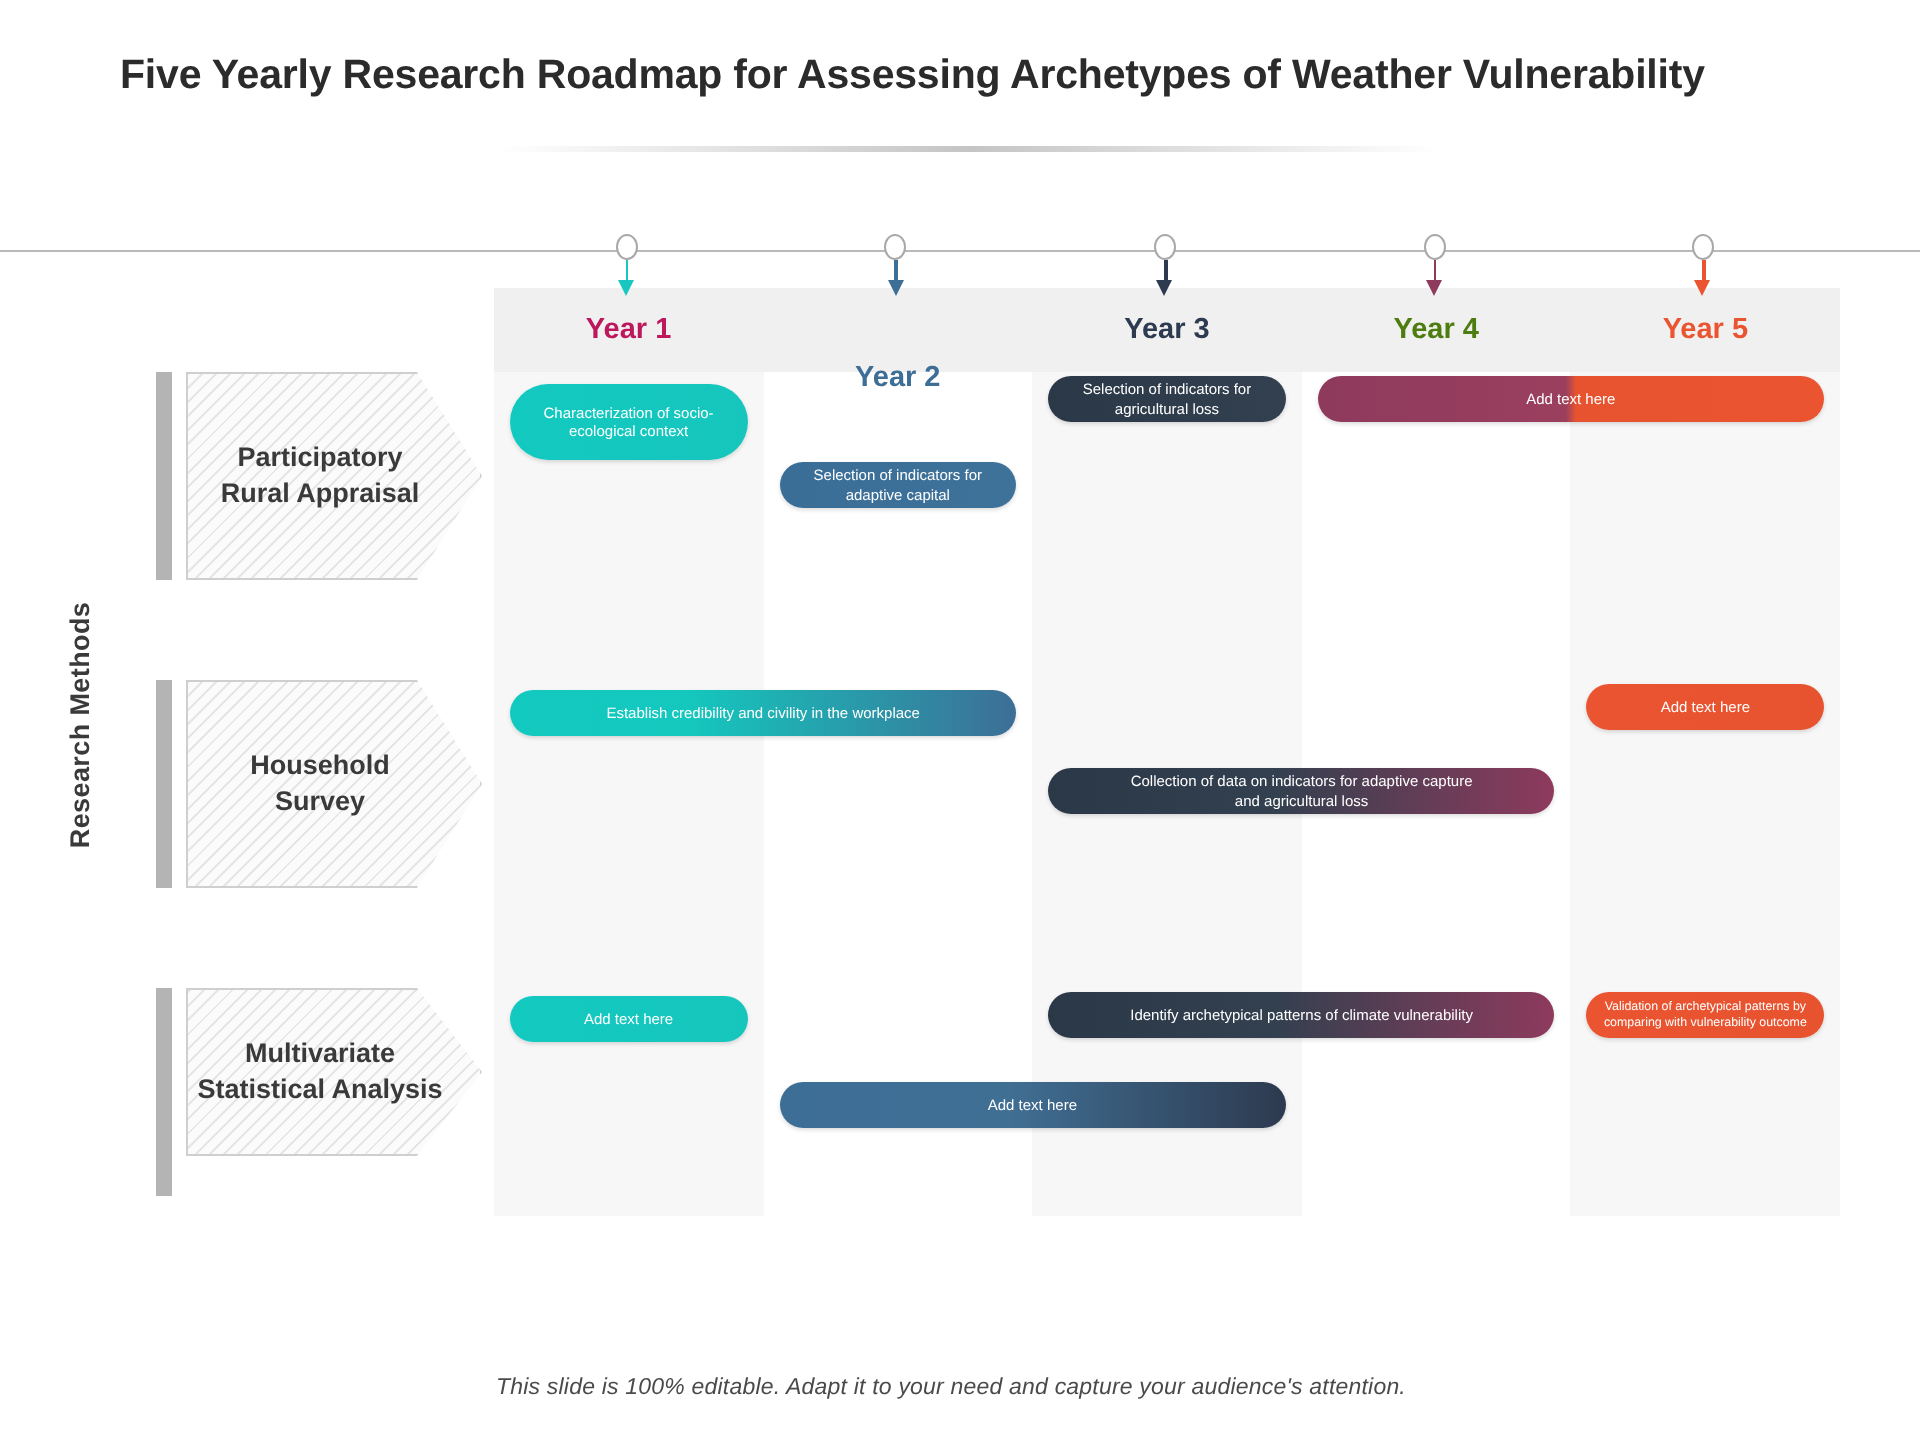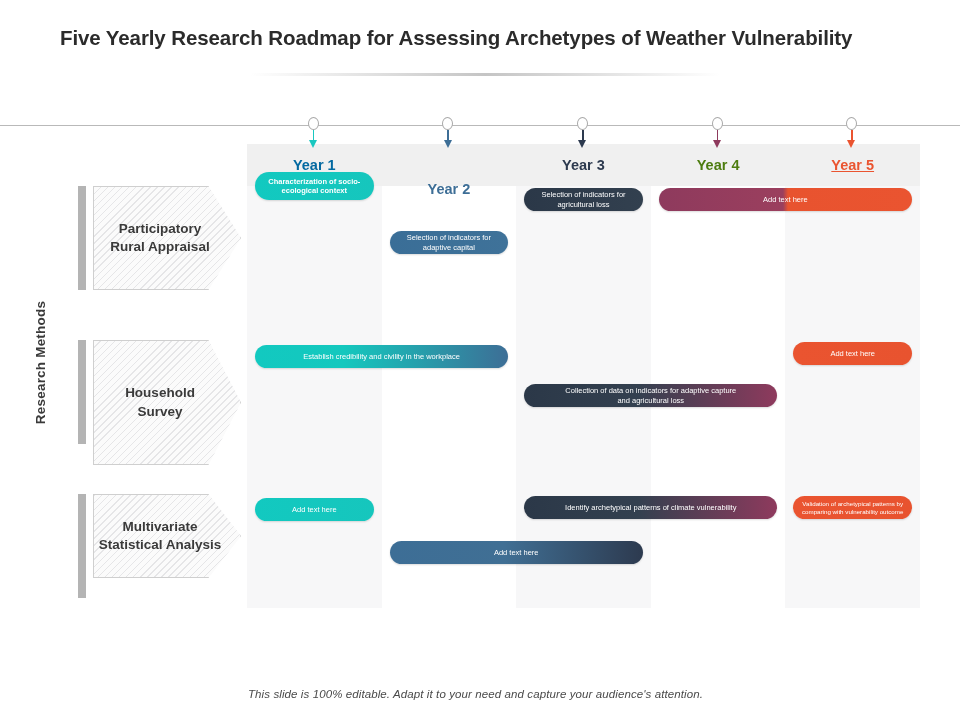--- a/index.html
+++ b/index.html
@@ -206,25 +206,25 @@
 
 <div id="bands-layer">
     <div class="col-band tinted" style="left: 247px; width: 134.6px;"></div>
     <div class="col-band plain" style="left: 381.6px; width: 134.6px;"></div>
     <div class="col-band tinted" style="left: 516.2px; width: 134.6px;"></div>
     <div class="col-band plain" style="left: 650.8px; width: 134.6px;"></div>
     <div class="col-band tinted" style="left: 785.4px; width: 134.6px;"></div>
   </div>
 <div id="header-band"></div>
 <div id="years-layer">
-    <div class="year-head" style="left: 247px; width: 134.6px; color: #0369a1;">Year 1</div>
+    <div class="year-head" style="left: 247px; width: 134.6px; color: #be185d;">Year 1</div>
     <div class="year-head" style="left: 381.6px; width: 134.6px; color: rgb(61, 110, 150); margin-top: 24px;">Year 2</div>
     <div class="year-head" style="left: 516.2px; width: 134.6px; color: rgb(45, 58, 79);">Year 3</div>
     <div class="year-head" style="left: 650.8px; width: 134.6px; color: #4d7c0f;">Year 4</div>
-    <div class="year-head" style="left: 785.4px; width: 134.6px; color: rgb(234, 84, 48); text-decoration: underline;">Year 5</div>
+    <div class="year-head" style="left: 785.4px; width: 134.6px; color: rgb(234, 84, 48);">Year 5</div>
   </div>
 <div id="markers-layer">
     <div class="marker" style="left: 305.8px;">
       <div class="dot"></div>
       <div class="stem" style="background: rgb(25, 199, 192);"></div>
       <div class="head" style="border-top-color: rgb(25, 199, 192);"></div>
     </div>
     <div class="marker" style="left: 440.4px;">
       <div class="dot"></div>
       <div class="stem" style="background: rgb(61, 110, 150);"></div>
@@ -246,32 +246,32 @@
       <div class="head" style="border-top-color: rgb(234, 84, 48);"></div>
     </div>
   </div>
 <div id="methods-layer">
     <div class="method-bar" style="top: 186px; height: 104px;"></div>
     <div class="method-shape" style="top: 186px; height: 104px;">
       <div class="method-label">Participatory
 Rural Appraisal</div>
     </div>
     <div class="method-bar" style="top: 340px; height: 104px;"></div>
-    <div class="method-shape" style="top: 340px; height: 125px;">
+    <div class="method-shape" style="top: 340px; height: 104px;">
       <div class="method-label">Household
 Survey</div>
     </div>
     <div class="method-bar" style="top: 494px; height: 104px;"></div>
     <div class="method-shape" style="top: 494px; height: 84px;">
       <div class="method-label">Multivariate
 Statistical Analysis</div>
     </div>
   </div>
 <div id="tasks-layer">
-    <div class="task-bar" style="left: 255px; width: 118.6px; top: 172px; height: 28px; background: linear-gradient(to right, rgb(18, 201, 192) 0%, rgb(22, 198, 189) 100%); font-weight: bold;">
+    <div class="task-bar" style="left: 255px; width: 118.6px; top: 192px; height: 38px; background: linear-gradient(to right, rgb(18, 201, 192) 0%, rgb(22, 198, 189) 100%);">
       <div class="task-text" style="font-size: 7.5px;">Characterization of socio-
 ecological context</div>
     </div>
     <div class="task-bar" style="left: 389.6px; width: 118.6px; top: 231px; height: 23px; background: linear-gradient(to right, rgb(58, 110, 151) 0%, rgb(63, 114, 153) 100%);">
       <div class="task-text" style="font-size: 7.5px;">Selection of indicators for
 adaptive capital</div>
     </div>
     <div class="task-bar" style="left: 524.2px; width: 118.6px; top: 188px; height: 23px; background: linear-gradient(to right, rgb(43, 56, 72) 0%, rgb(50, 64, 79) 100%);">
       <div class="task-text" style="font-size: 7.5px;">Selection of indicators for
 agricultural loss</div>

